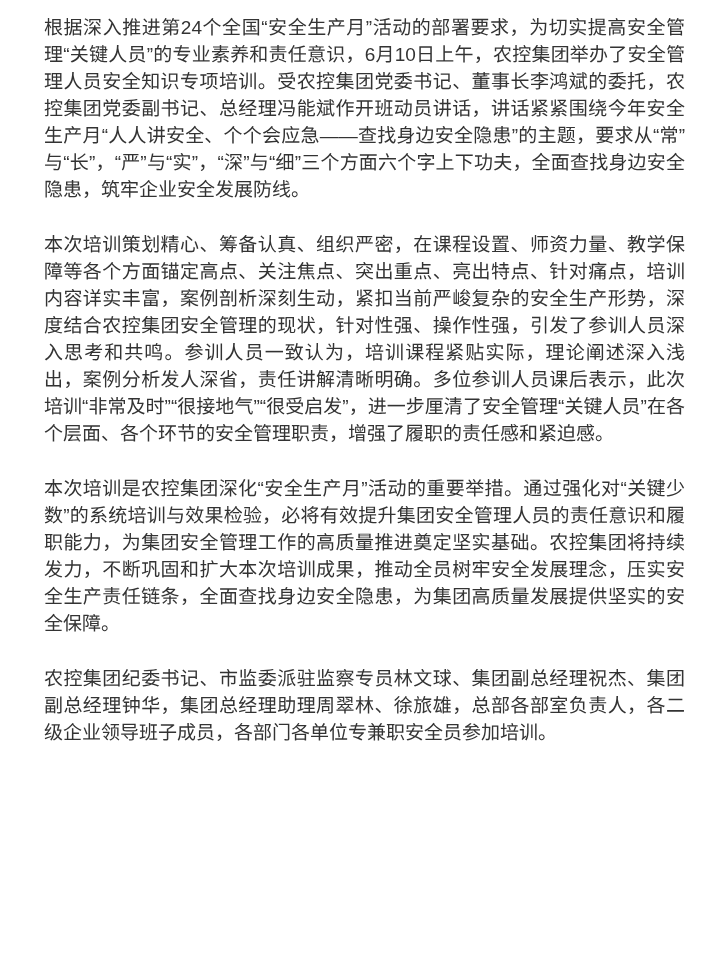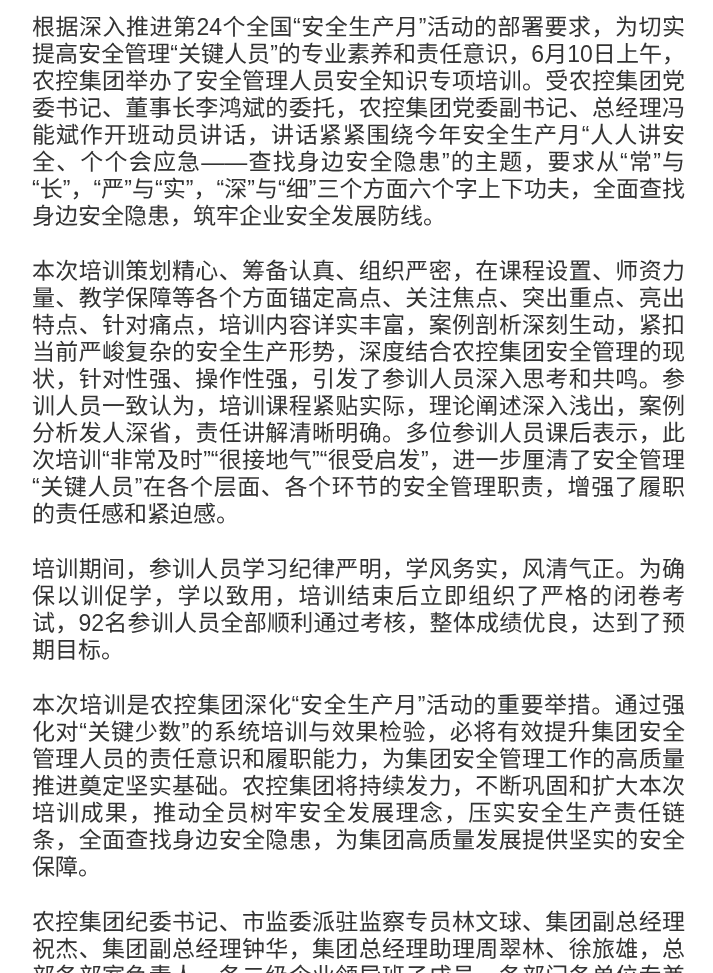--- a/index.html
+++ b/index.html
@@ -11,34 +11,33 @@
     font-family: "Liberation Sans", "DejaVu Sans", sans-serif;
     color: #333333;
   }
   .article {
     width: 713px;
     min-height: 973px;
     padding: 14px 28px 10px 28px;
     background: #ffffff;
   }
   .article p {
-    font-size: 23px;
+    font-size: 19px;
     line-height: 27px;
     text-align: justify;
     text-justify: inter-ideograph;
     color: #333333;
-    margin: 0 0 28px 4px;
+    margin: 0 0 28px 16px;
     word-break: break-all;
   }
   .article p:last-child {
     margin-bottom: 0;
   }
 </style>
 </head>
 <body>
 
 <div class="article">
   <p>根据深入推进第24个全国“安全生产月”活动的部署要求，为切实提高安全管理“关键人员”的专业素养和责任意识，6月10日上午，农控集团举办了安全管理人员安全知识专项培训。受农控集团党委书记、董事长李鸿斌的委托，农控集团党委副书记、总经理冯能斌作开班动员讲话，讲话紧紧围绕今年安全生产月“人人讲安全、个个会应急——查找身边安全隐患”的主题，要求从“常”与“长”，“严”与“实”，“深”与“细”三个方面六个字上下功夫，全面查找身边安全隐患，筑牢企业安全发展防线。</p>
   <p>本次培训策划精心、筹备认真、组织严密，在课程设置、师资力量、教学保障等各个方面锚定高点、关注焦点、突出重点、亮出特点、针对痛点，培训内容详实丰富，案例剖析深刻生动，紧扣当前严峻复杂的安全生产形势，深度结合农控集团安全管理的现状，针对性强、操作性强，引发了参训人员深入思考和共鸣。参训人员一致认为，培训课程紧贴实际，理论阐述深入浅出，案例分析发人深省，责任讲解清晰明确。多位参训人员课后表示，此次培训“非常及时”“很接地气”“很受启发”，进一步厘清了安全管理“关键人员”在各个层面、各个环节的安全管理职责，增强了履职的责任感和紧迫感。</p>
-  <p>培训期间，参训人员学习纪律严明，学风务实，风清气正。为确保以训促学，学以致用，培训结束后立即组织了严格的闭卷考试，92名参训人员全部顺利通过考核，整体成绩优良，达到了预期目标。</p>
   <p>本次培训是农控集团深化“安全生产月”活动的重要举措。通过强化对“关键少数”的系统培训与效果检验，必将有效提升集团安全管理人员的责任意识和履职能力，为集团安全管理工作的高质量推进奠定坚实基础。农控集团将持续发力，不断巩固和扩大本次培训成果，推动全员树牢安全发展理念，压实安全生产责任链条，全面查找身边安全隐患，为集团高质量发展提供坚实的安全保障。</p>
   <p>农控集团纪委书记、市监委派驻监察专员林文球、集团副总经理祝杰、集团副总经理钟华，集团总经理助理周翠林、徐旅雄，总部各部室负责人，各二级企业领导班子成员，各部门各单位专兼职安全员参加培训。</p>
 </div>
 
 </body></html>

